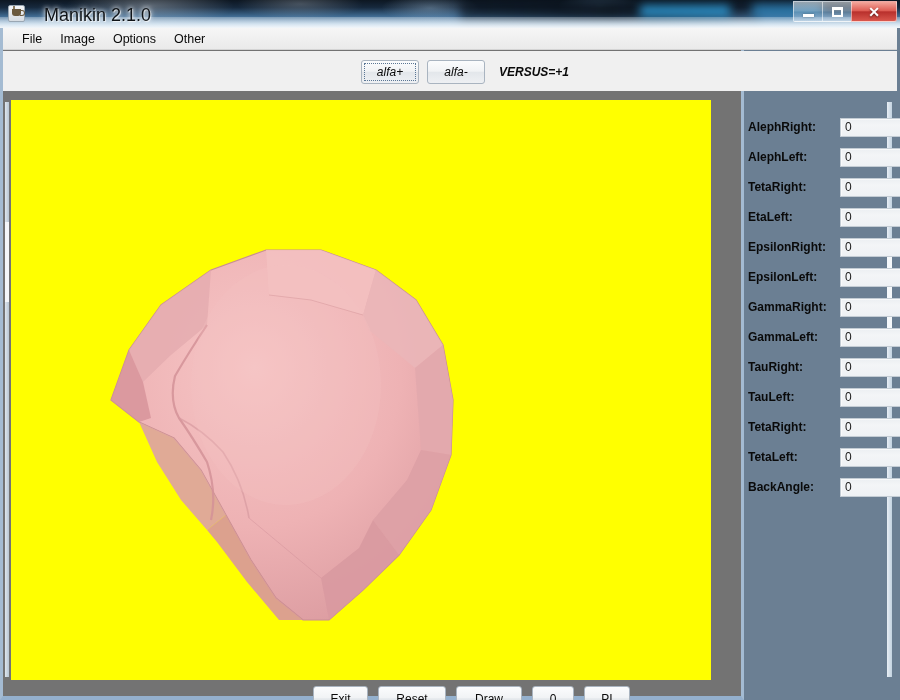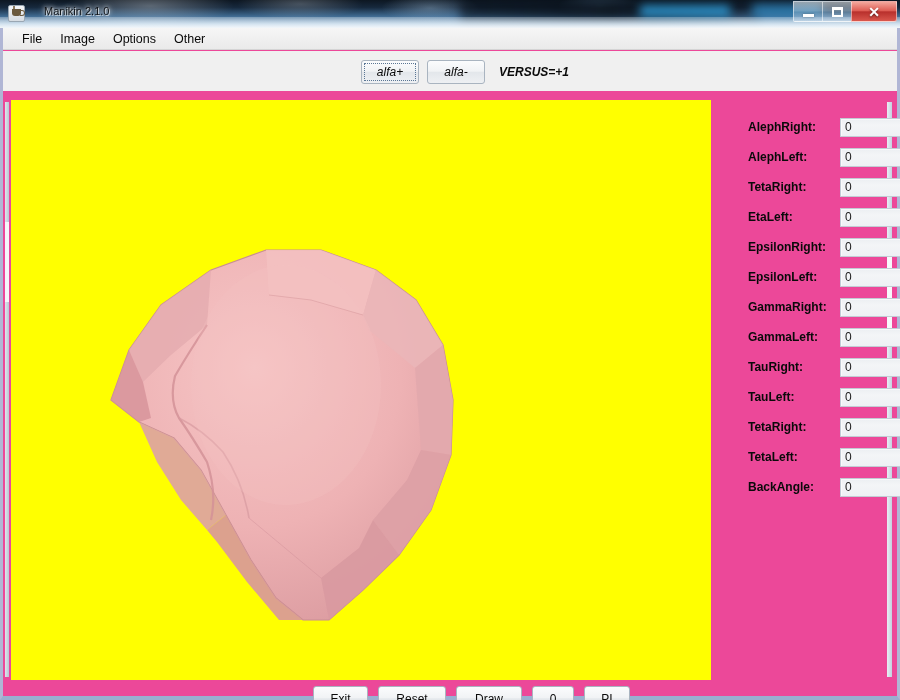--- a/index.html
+++ b/index.html
@@ -25,39 +25,39 @@
      background:#2f8fc9;filter:blur(5px);opacity:.7;}
   .tb-glow{position:absolute;left:0;top:17px;width:900px;height:11px;
      background:linear-gradient(to bottom,rgba(255,255,255,.25),rgba(255,255,255,.72));}
 
   .tb-icon{position:absolute;left:8px;top:5px;width:17px;height:17px;
      background:linear-gradient(to bottom,#f4f6f8,#d7dde3);border:1px solid #9aa7b3;
      border-radius:2px;box-sizing:border-box;}
   .cup{position:absolute;left:3px;top:3px;width:9px;height:7px;background:#6b5a3e;border-radius:0 0 3px 3px;}
   .cup:after{content:"";position:absolute;left:8px;top:1px;width:4px;height:4px;border:1.5px solid #6b5a3e;border-left:none;border-radius:0 4px 4px 0;}
   .steam{position:absolute;left:4px;top:0px;width:1.5px;height:3px;background:#8b7a5e;}
-  .tb-title{position:absolute;left:32px;top:5px;font-size:11px;color:#101418;
+  .tb-title{position:absolute;left:32px;top:5px;font-size:18px;color:#101418;
      text-shadow:0 0 4px rgba(255,255,255,.95),0 0 7px rgba(255,255,255,.85),1px 1px 0 rgba(255,255,255,.6);
      white-space:nowrap;padding-left:12px;}
 
   .wbtns{position:absolute;right:3px;top:1px;height:21px;display:flex;align-items:stretch;}
   .wbtn{width:29px;height:21px;box-sizing:border-box;position:relative;
      border:1px solid rgba(255,255,255,.55);border-right:none;
      background:linear-gradient(to bottom,rgba(255,255,255,.55),rgba(210,225,238,.42) 48%,rgba(150,180,205,.45) 52%,rgba(205,222,238,.55));}
   .wbtn.first{border-radius:0 0 0 2px;}
   .wclose{width:46px;border:1px solid rgba(255,255,255,.5);border-radius:0 0 3px 0;
      background:linear-gradient(to bottom,#f3a79c 0%,#de5d54 46%,#b8302c 52%,#d9564c 100%);}
   .gl-min{position:absolute;left:9px;top:12px;width:11px;height:3px;background:#fff;box-shadow:0 0 2px rgba(0,0,0,.4);}
   .gl-max{position:absolute;left:9px;top:5px;width:11px;height:10px;border:2px solid #fff;box-sizing:border-box;border-top-width:3px;}
   .gl-x{position:absolute;left:0;top:0;width:100%;height:100%;color:#fff;font-size:14px;font-weight:bold;
      display:flex;align-items:center;justify-content:center;text-shadow:0 1px 2px rgba(0,0,0,.55);}
 
   
-  .client{position:absolute;left:0;top:28px;width:900px;height:672px;
-     background:#ec4899;box-sizing:border-box;
+  .client{position:absolute;left:0;top:28px;width:744px;height:672px;
+     background:#737373;box-sizing:border-box;
      border-left:3px solid rgba(170,195,220,.9);
      border-right:3px solid rgba(170,195,220,.9);
      border-bottom:4px solid rgba(150,180,210,.95);}
 
   .menubar{position:absolute;left:0;top:0;width:894px;height:22px;
      background:linear-gradient(to bottom,#f6f6f6,#eaeaea);border-bottom:1px solid #d4d4d4;
      display:flex;align-items:center;padding-left:10px;box-sizing:border-box;}
   .menu-item{font-size:12.5px;color:#0a0a0a;padding:3px 9px;cursor:default;}
 
   

